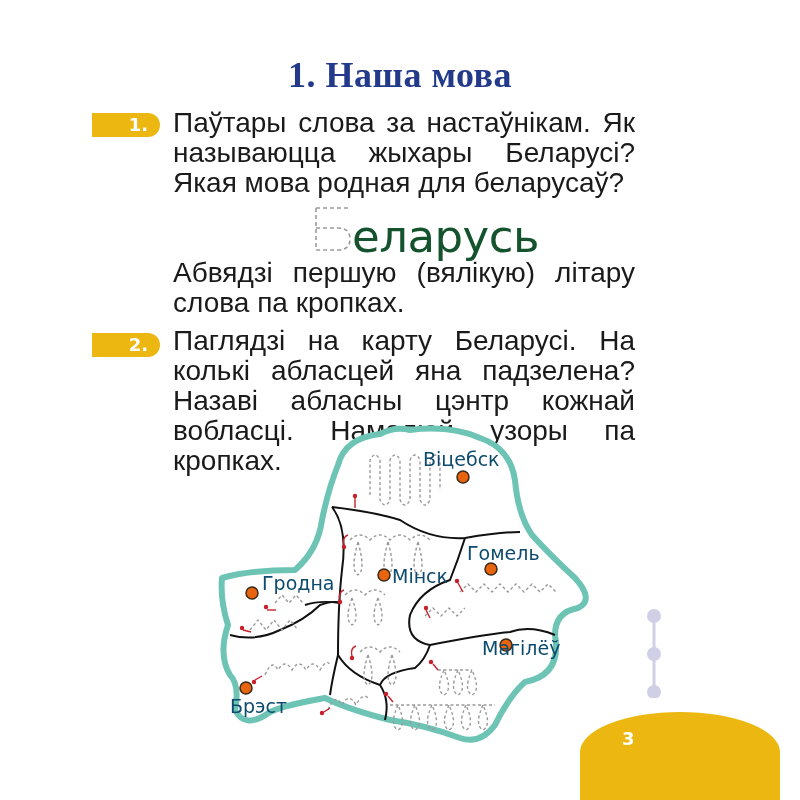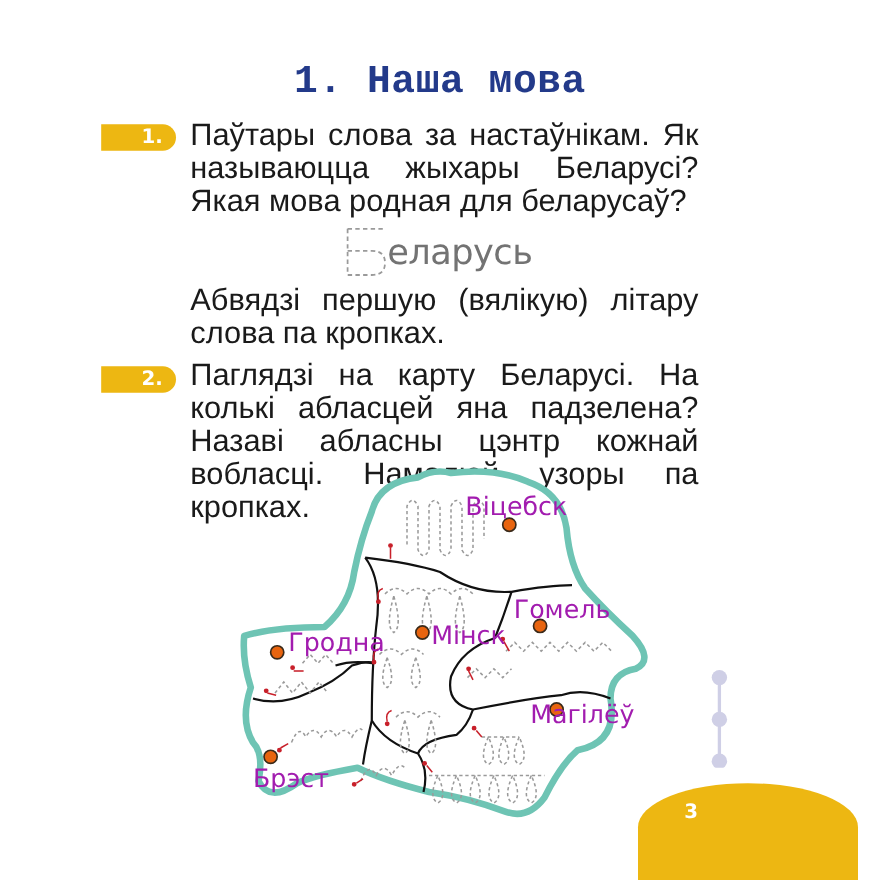--- a/index.html
+++ b/index.html
@@ -1,28 +1,28 @@
 <!DOCTYPE html>
 <html><head>
 <meta charset="utf-8">
 <style>
   html, body { margin:0; padding:0; }
   body { width:800px; height:800px; background:#ffffff; position:relative; overflow:hidden;
          font-family:"Liberation Sans", sans-serif; color:#1a1a1a; }
   .title { position:absolute; left:0; width:800px; top:54px; text-align:center;
-           font-family:Liberation Mono, monospace; font-weight:bold; font-size:36px; color:#233a8a; letter-spacing:0.5px; }
+           font-family:Liberation Serif, serif; font-weight:bold; font-size:36px; color:#233a8a; letter-spacing:0.5px; }
   .badge { position:absolute; left:92px; width:68px; height:24px; background:#edb712;
            border-radius:0 12px 12px 0; color:#fff; font-weight:bold; font-size:18px;
            text-align:right; box-sizing:border-box; padding-right:12px; line-height:24px; font-family:"DejaVu Sans", sans-serif; }
   .para { position:absolute; left:173px; width:462px; font-size:28px; line-height:30px; text-align:justify;
           font-family:"Liberation Sans Narrow", "Liberation Sans", sans-serif; transform-origin:left top; }
   .word { position:absolute; left:314px; top:206px; height:48px; }
-  .word .rest { position:absolute; left:38px; top:4px; font-size:32px; color:#737373; font-family:"DejaVu Sans", sans-serif; white-space:nowrap; letter-spacing:-0.5px; }
+  .word .rest { position:absolute; left:38px; top:4px; font-size:45px; color:#14532d; font-family:"DejaVu Sans", sans-serif; white-space:nowrap; letter-spacing:-0.5px; }
   .map { position:absolute; left:210px; top:420px; width:390px; height:350px; }
-  .map-label { position:absolute; font-family:"DejaVu Sans", sans-serif; font-size:23px; color:#a21caf; white-space:nowrap; }
+  .map-label { position:absolute; font-family:"DejaVu Sans", sans-serif; font-size:19px; color:#0c4a6e; white-space:nowrap; }
   .dots { position:absolute; left:646px; top:608px; width:16px; height:90px; }
   .page-blob { position:absolute; left:580px; top:712px; width:200px; height:120px; background:#edb712;
                border-radius:100px 100px 0 0 / 40px 40px 0 0; }
   .page-num { position:absolute; left:622px; top:728px; font-weight:bold; font-size:18px; color:#fff; font-family:"DejaVu Sans", sans-serif; }
 </style>
 </head>
 <body>
 
 <div class="title">1. Наша мова</div>
 

